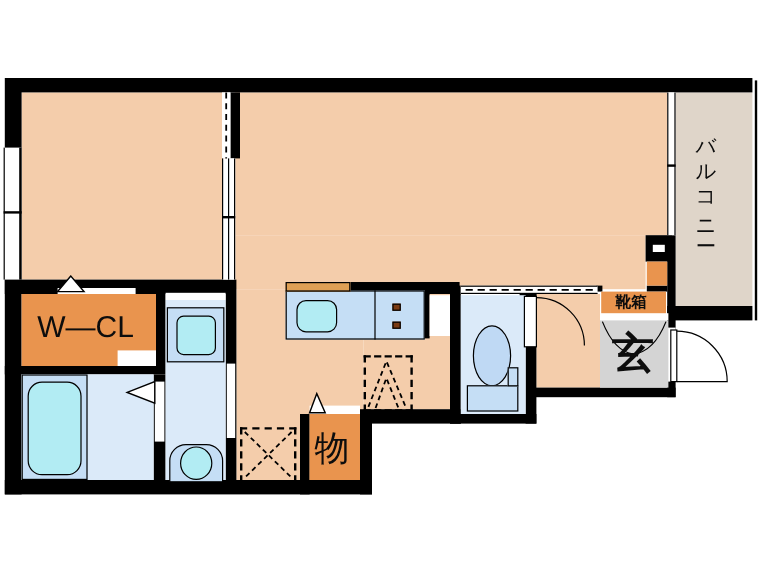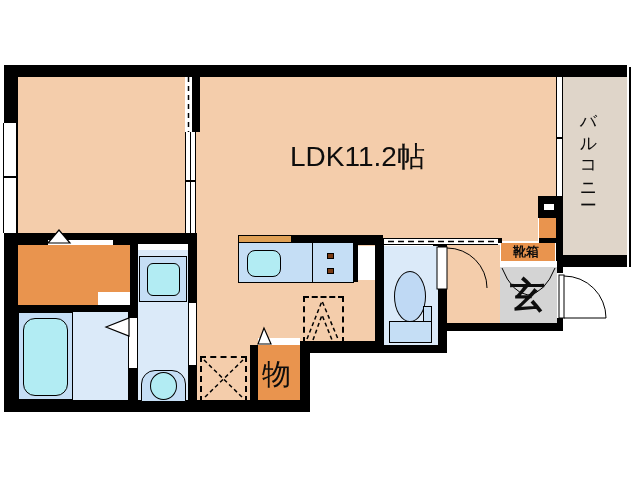--- a/index.html
+++ b/index.html
@@ -125,19 +125,19 @@
     <polygon points="106,327 129,318 129,336" fill="#fff" stroke="#000" stroke-width="1.2"></polygon>
     <polygon points="264,328 258,344 271,344" fill="#fff" stroke="#000" stroke-width="1.2"></polygon>
     <rect x="437" y="247" width="10" height="42" fill="#fff" stroke="#000" stroke-width="1"></rect>
     <path d="M447,248 A40,40 0 0 1 487,288" fill="none" stroke="#000" stroke-width="1"></path>
     <rect x="559" y="275" width="5" height="43" fill="#fff" stroke="#000" stroke-width="1"></rect>
     <path d="M564,276 A42,42 0 0 1 606,318 L564,318" fill="none" stroke="#000" stroke-width="1"></path>
     <path d="M502,268 Q512,293 528,295" fill="none" stroke="#000" stroke-width="1"></path>
     <path d="M555,268 Q545,293 528,295" fill="none" stroke="#000" stroke-width="1"></path>
   </svg>
 
-  <div class="label" style="left:290px;top:142px;font-size:28px;">LDK11.2帖</div>
   <div class="label vtext" style="left:579px;top:102px;font-size:17px;">バルコニー</div>
+  <div class="label" style="left:31px;top:260px;font-size:25px;">W—CL</div>
   <div class="label" style="left:262px;top:359px;font-size:29px;">物</div>
   <div class="label" style="left:510px;top:277px;font-size:35px;font-weight:600;">玄</div>
   <div class="label" style="left:513px;top:245px;font-size:13px;font-weight:600;">靴箱</div>
 
 </div>
 
 </body></html>

